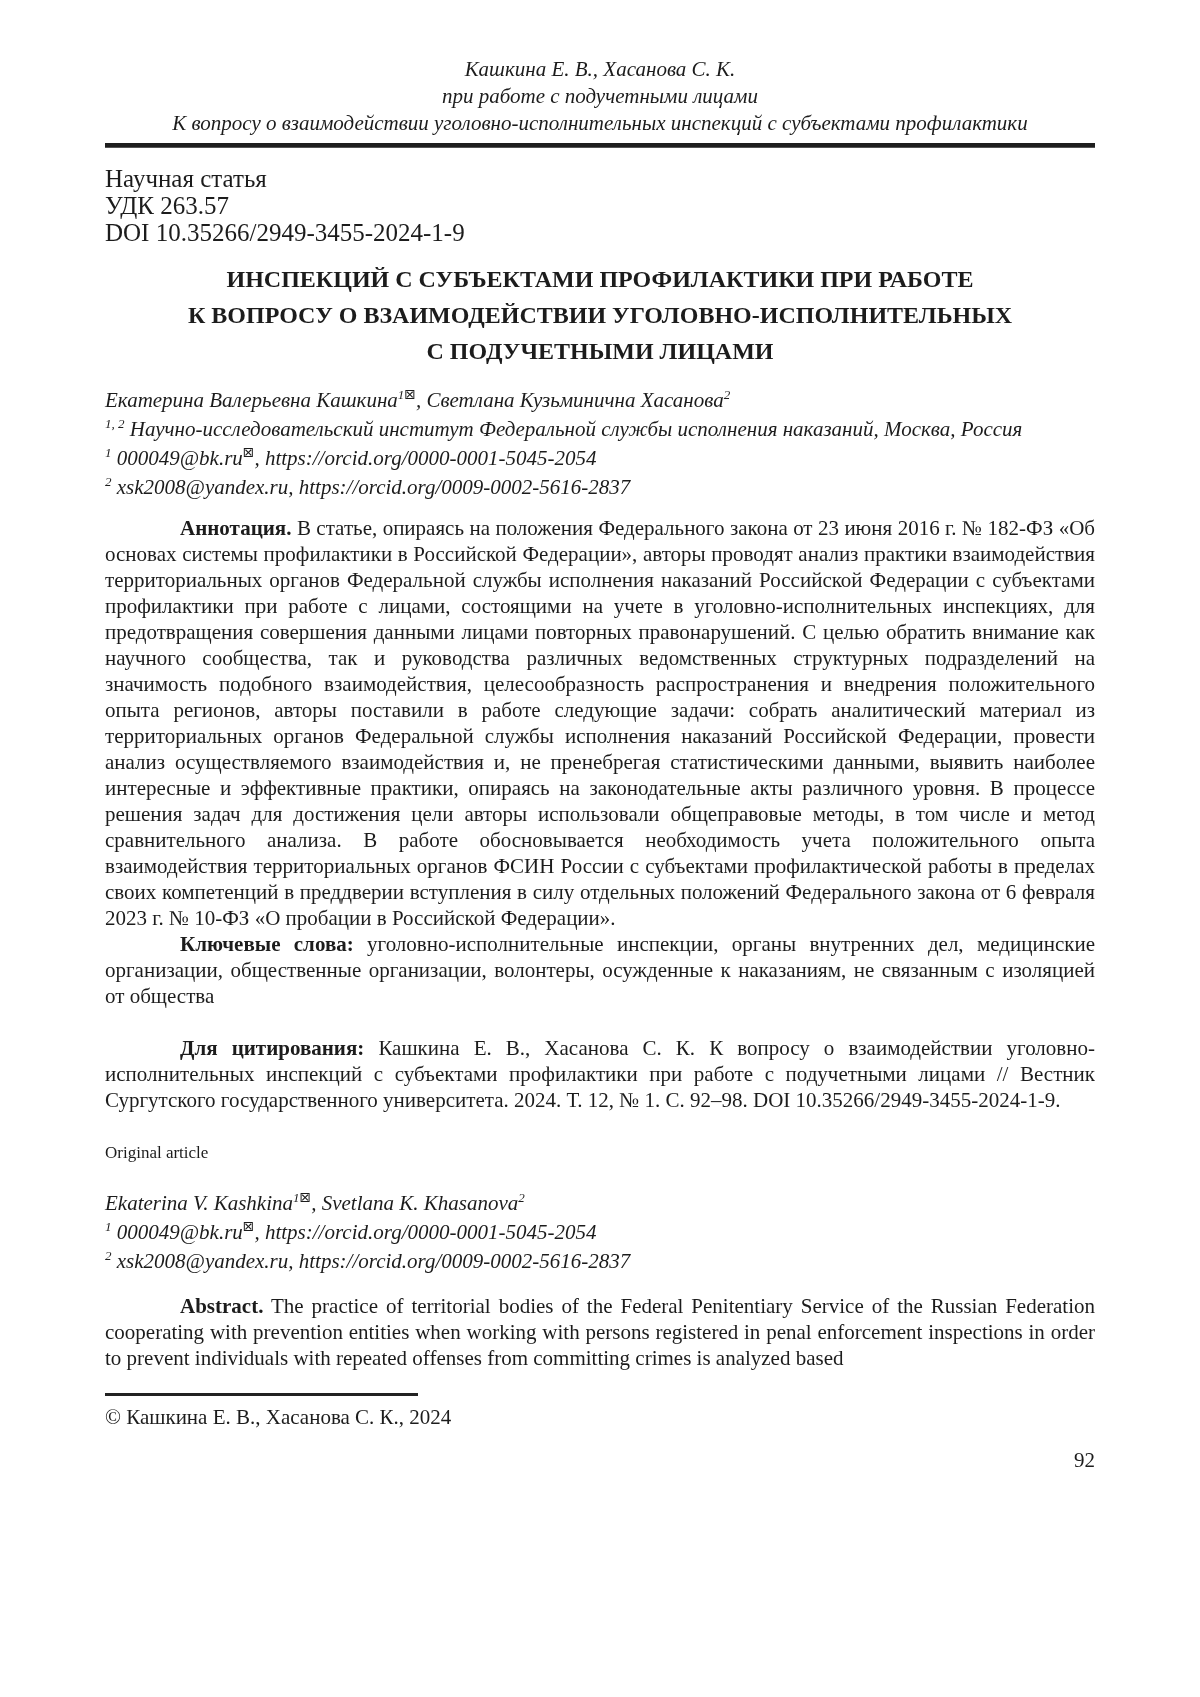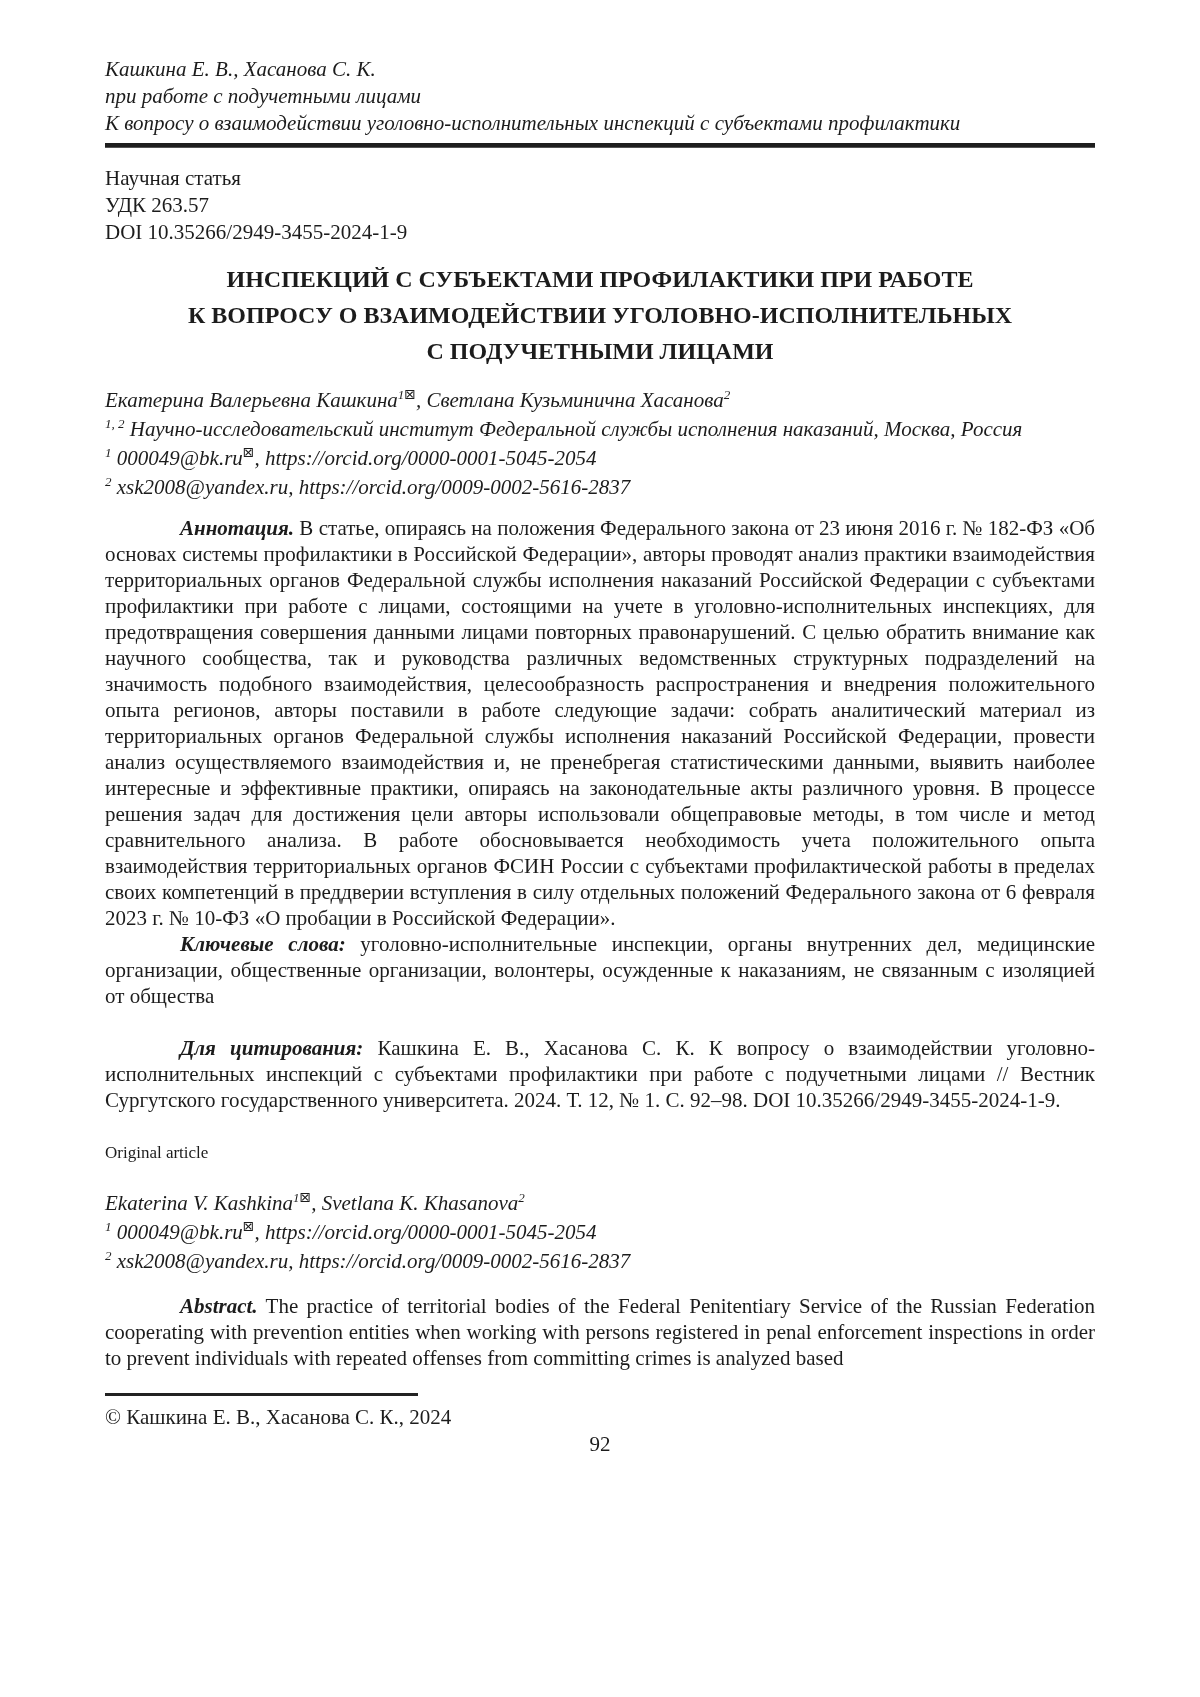--- a/index.html
+++ b/index.html
@@ -15,34 +15,35 @@
     overflow: hidden;
   }
   .page {
     box-sizing: border-box;
     width: 1200px;
     height: 1697px;
     padding: 56px 105px 0 105px;
   }
   
   .running-head {
+    text-align: center;
     font-style: italic;
     font-size: 21px;
     line-height: 27px;
   }
   .head-rule {
     margin-top: 6px;
     height: 4px;
     background: #1e1e1e;
     border-bottom: 1px solid #555;
   }
   
   .meta {
     margin-top: 17px;
-    font-size: 21px;
+    font-size: 25px;
     line-height: 27px;
   }
   
   .article-title {
     margin: 15px 0 0 0;
     text-align: center;
     font-weight: bold;
     font-size: 24px;
     line-height: 36px;
   }
@@ -80,42 +81,41 @@
     text-align: justify;
     text-indent: 75px;
     hyphens: auto;
     -webkit-hyphens: auto;
   }
   .abstract-ru { margin-top: 13px; }
   .citation { margin-top: 26px; }
   .abstract-en { margin-top: 17px; }
   .run-label {
     font-weight: bold;
-    font-style: italic;
   }
   .original-article {
     margin-top: 26px;
     font-size: 17px;
     line-height: 27px;
   }
   
   .footnote-rule {
     margin-top: 22px;
     width: 313px;
     height: 3px;
     background: #222222;
   }
   .copyright {
     margin: 8px 0 0 0;
     font-size: 21px;
     line-height: 27px;
   }
   .page-number {
-    margin-top: 0;
-    text-align: center;
+    margin-top: 16px;
+    text-align: right;
     font-size: 21px;
     line-height: 27px;
   }
 </style>
 </head>
 <body>
 
 <div class="page">
 
   <header class="running-head">

